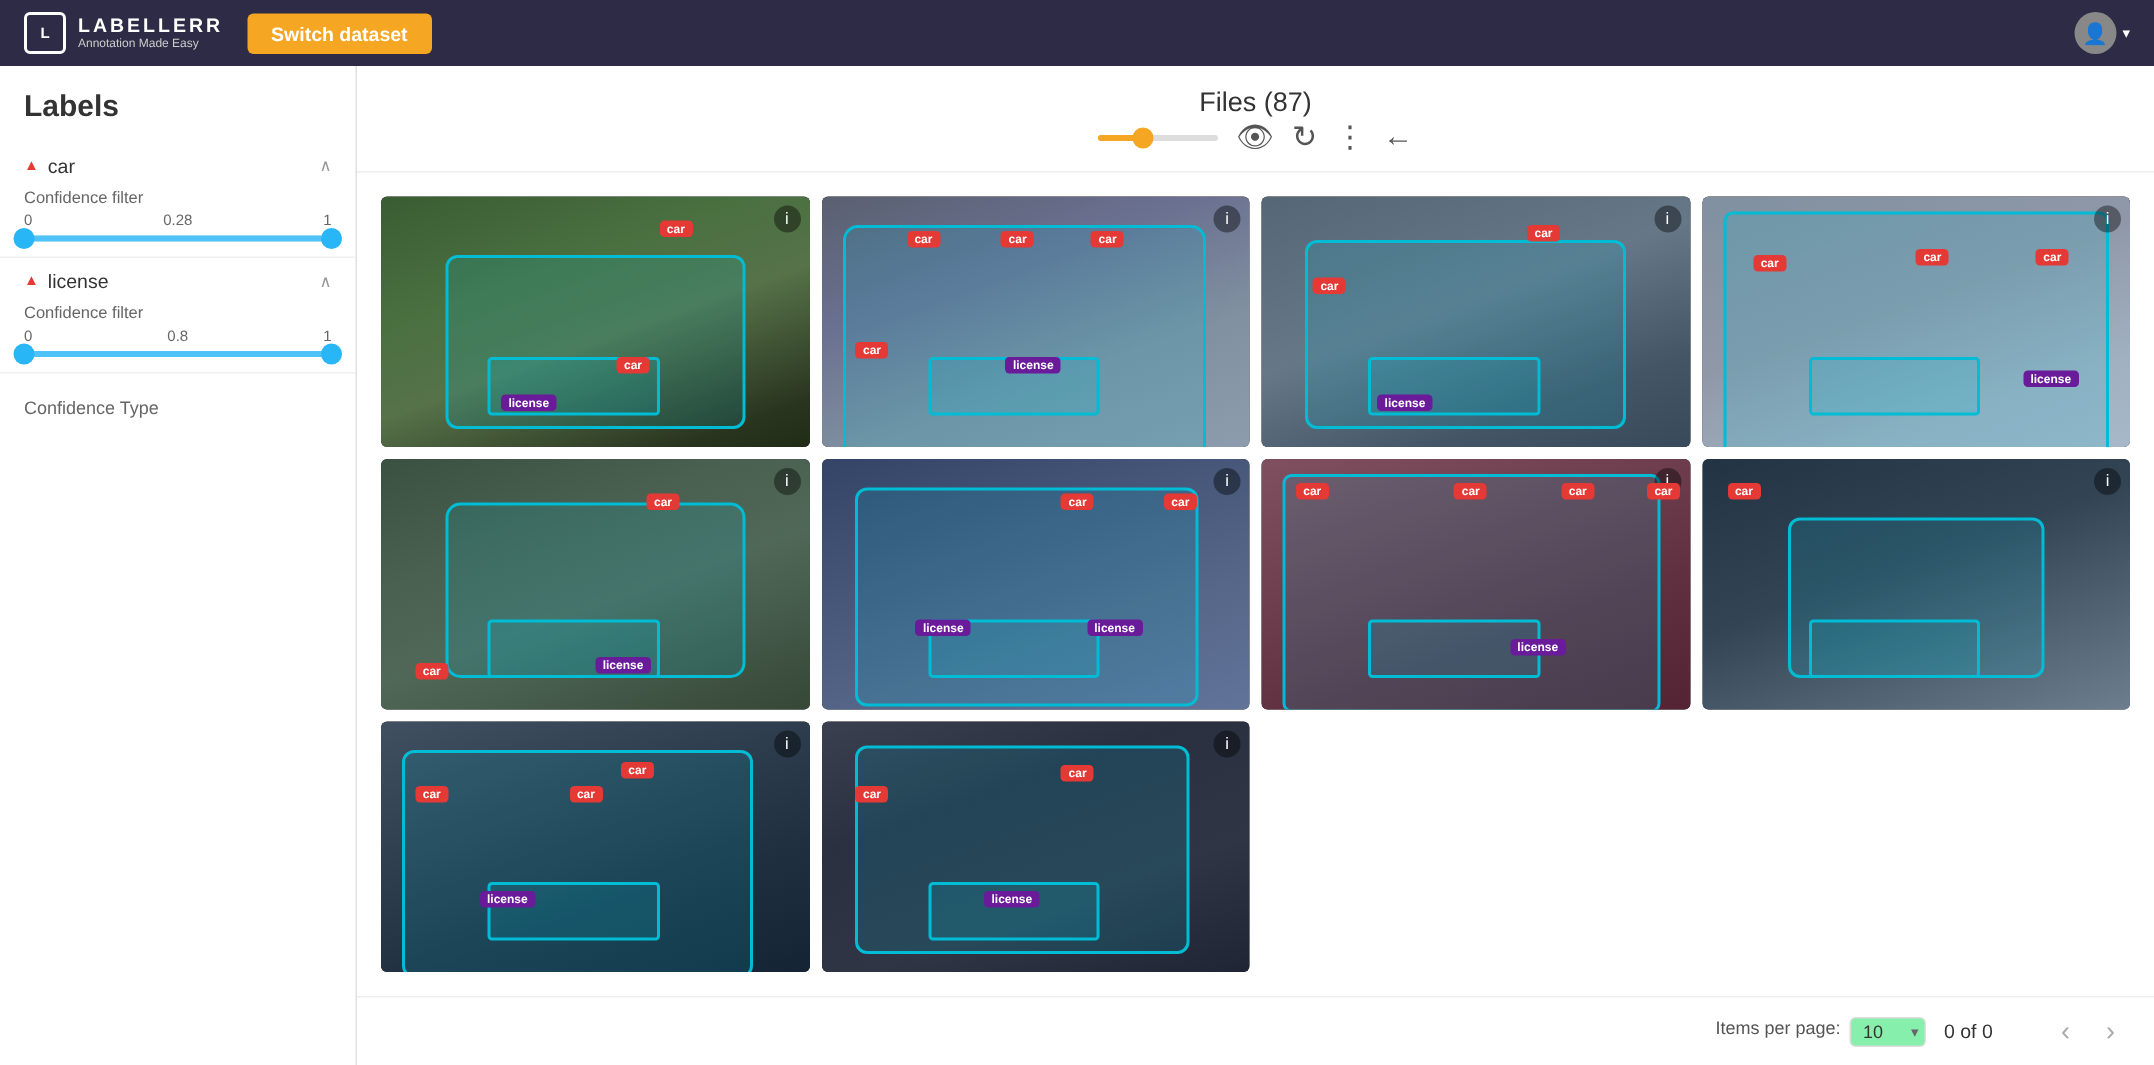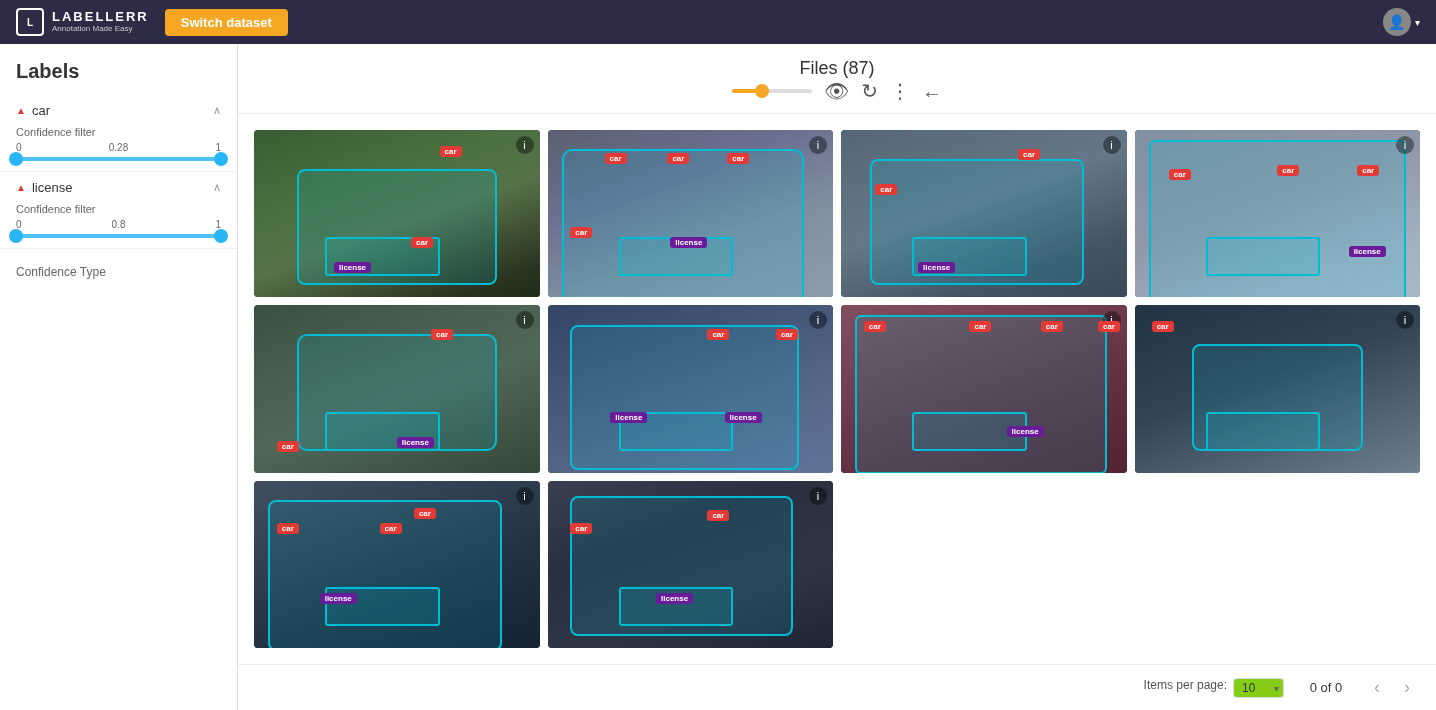--- a/index.html
+++ b/index.html
@@ -347,21 +347,21 @@
       gap: 6px;
       font-size: 12px;
       color: #555;
     }
     .per-page-select {
       border: 1px solid #ddd;
       border-radius: 4px;
       padding: 2px 20px 2px 8px;
       font-size: 12px;
       color: #333;
-      background: #84cc16;
+      background: #86efac;
       appearance: none;
       -webkit-appearance: none;
       cursor: pointer;
       position: relative;
     }
     .per-page-wrapper {
       position: relative;
       display: inline-block;
     }
     .per-page-wrapper::after {
@@ -371,21 +371,21 @@
       top: 50%;
       transform: translateY(-50%);
       color: #666;
       font-size: 10px;
       pointer-events: none;
     }
     .pagination-info {
       font-size: 13px;
       color: #333;
       min-width: 60px;
-      text-align: center;
+      text-align: left;
     }
     .pagination-btn {
       background: none;
       border: none;
       color: #aaa;
       font-size: 18px;
       cursor: pointer;
       padding: 2px 6px;
     }
 

